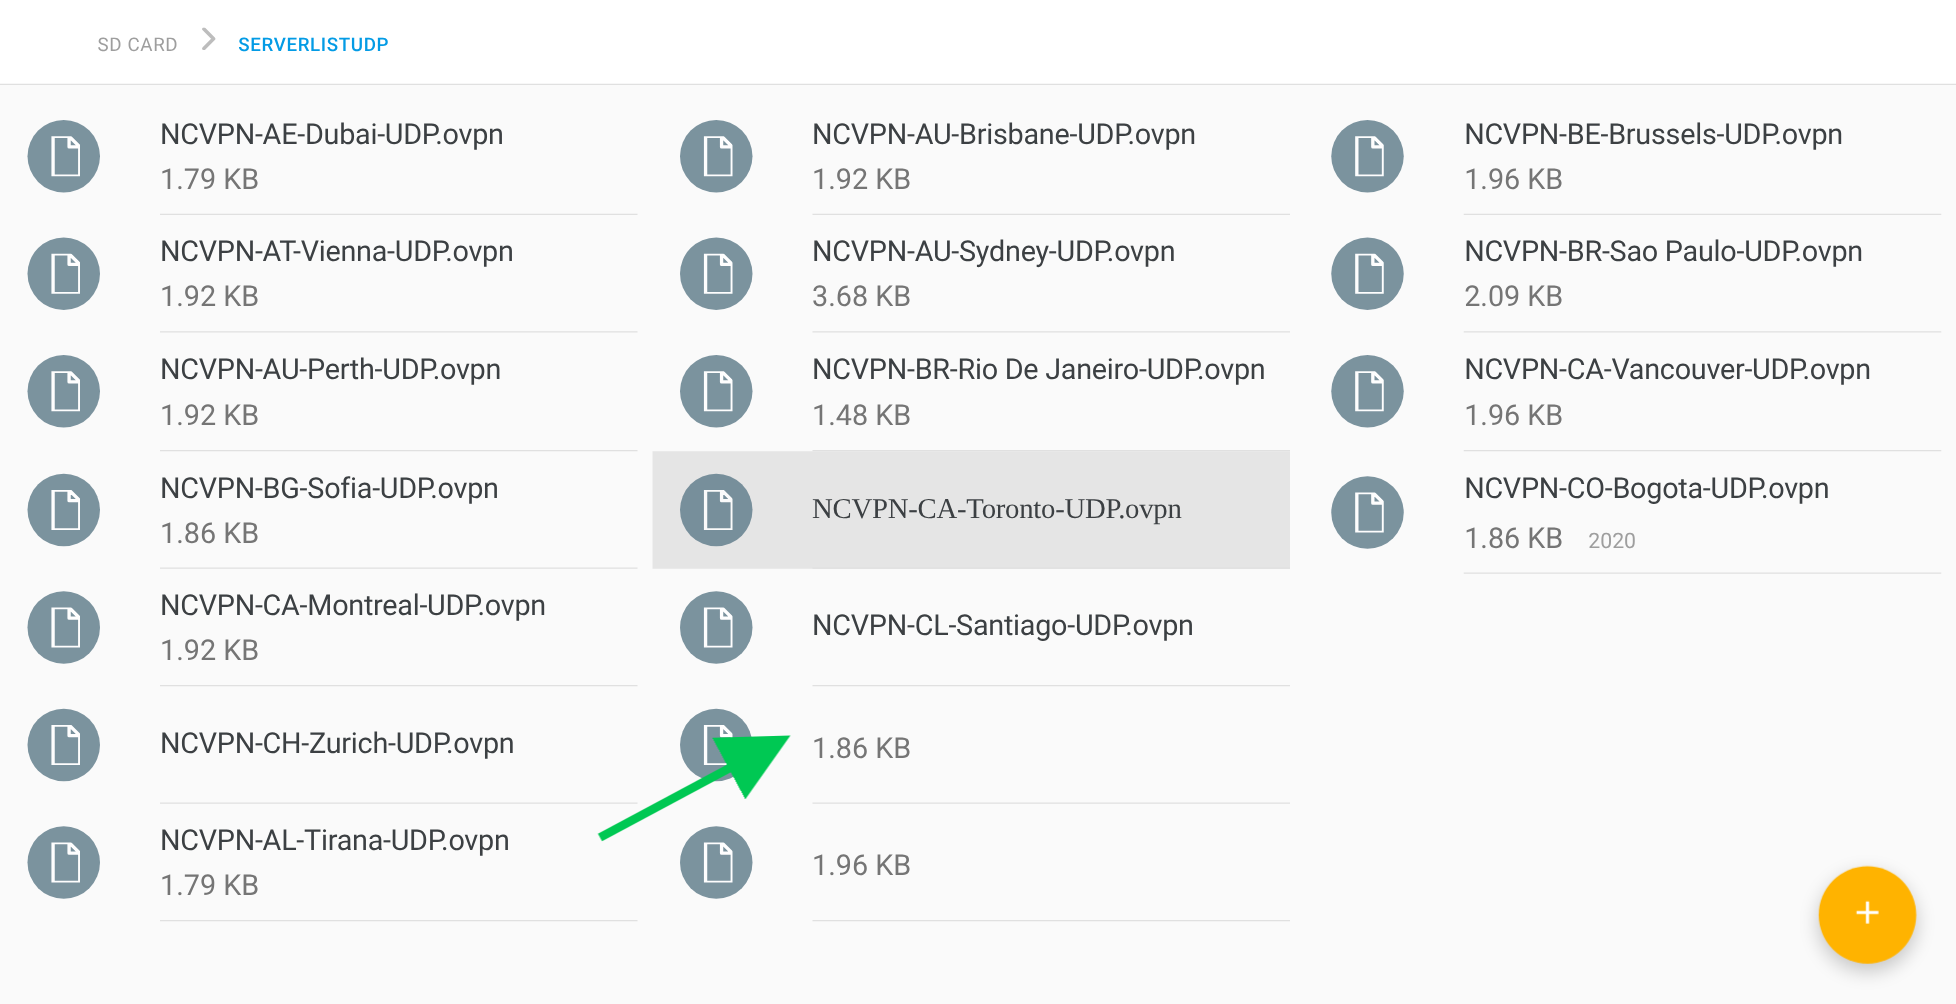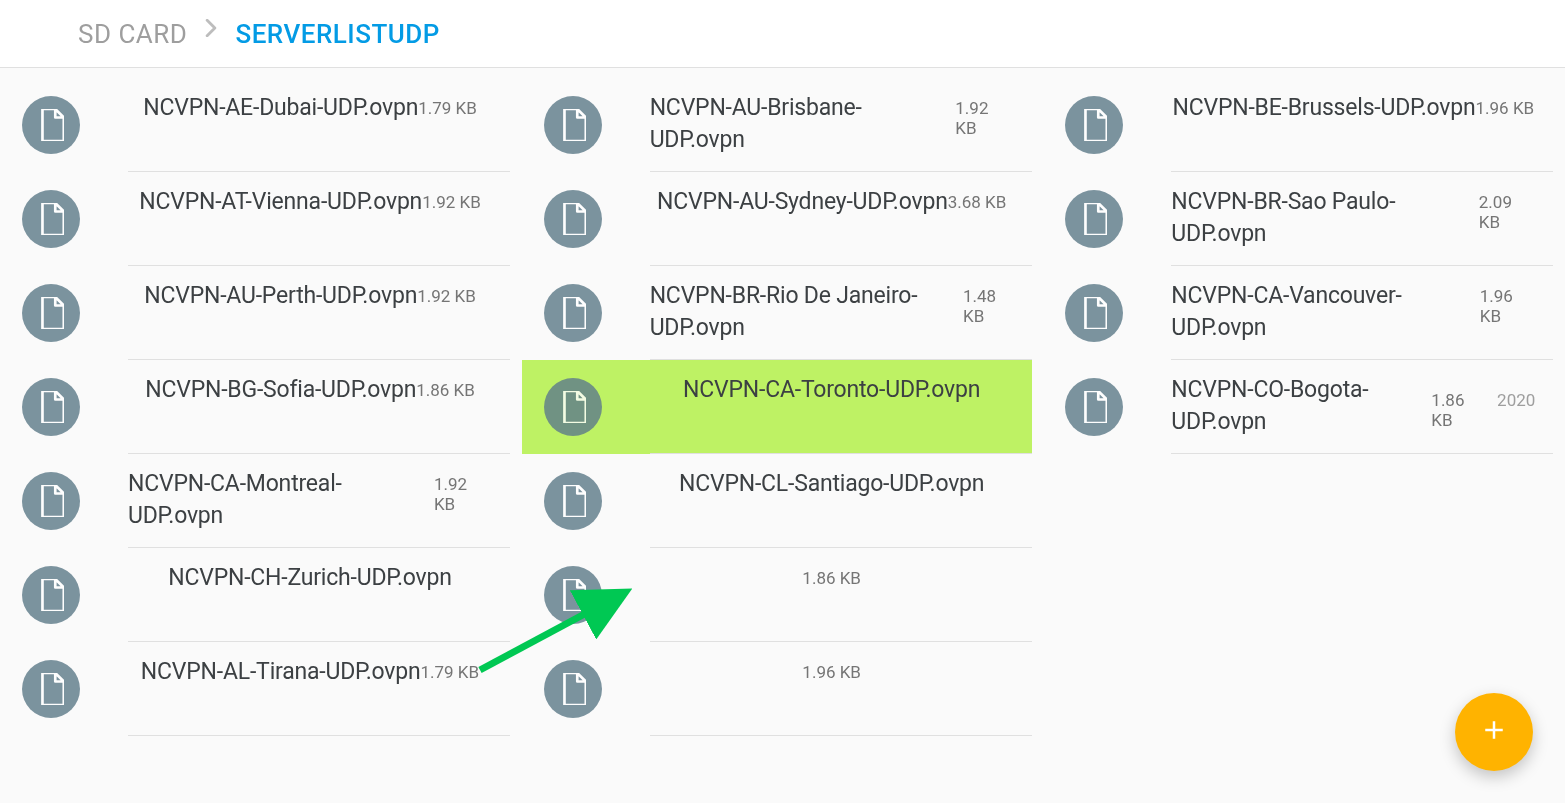--- a/index.html
+++ b/index.html
@@ -7,22 +7,22 @@
   .header {
     height: 68px;
     background: #ffffff;
     border-bottom: 1px solid #e0e0e0;
     display: flex;
     align-items: center;
     padding-left: 78px;
   }
   .breadcrumb {
     display: flex;
-    align-items: flex-start;
-    font-size: 26px;
+    align-items: flex-end;
+    font-size: 15px;
     letter-spacing: 0.5px;
   }
   .breadcrumb-parent { color: #9e9e9e; font-weight: 400; }
   .breadcrumb-sep { color: #bdbdbd; margin: 0 18px; font-size: 18px; }
   .breadcrumb-current { color: #039be5; font-weight: 500; }
 
   .content {
     padding-top: 10px;
     padding-left: 0;
     width: 1565px;
@@ -32,42 +32,42 @@
     height: 735px;
   }
   .file-item {
     display: flex;
     align-items: center;
     padding: 14px 0 14px 22px;
     break-inside: avoid;
     width: 510px;
     position: relative;
   }
-  .file-item.selected { background: #bef264; }
+  .file-item.selected { background: #e5e5e5; font-family: Liberation Serif, serif; }
   .file-icon {
     width: 58px; height: 58px;
     border-radius: 50%;
     background: #607d8b;
     opacity: 0.82;
     flex: 0 0 58px;
     display: flex; align-items: center; justify-content: center;
     margin-right: 48px;
   }
   .file-icon svg { width: 26px; height: 32px; fill: #ffffff; }
-  .file-meta { flex: 1; min-width: 0; padding-right: 18px; border-bottom: 1px solid #e0e0e0; padding-bottom: 14px; margin-bottom: -14px; min-height: 80px; display:flex; flex-direction:row; justify-content:center;}
+  .file-meta { flex: 1; min-width: 0; padding-right: 18px; border-bottom: 1px solid #e0e0e0; padding-bottom: 14px; margin-bottom: -14px; min-height: 80px; display:flex; flex-direction:column; justify-content:center;}
   .file-name {
     font-size: 23px;
     color: #3c4043;
     font-weight: 400;
     line-height: 1.4;
     word-break: break-word;
     letter-spacing: -0.2px;
   }
   .file-row2 { display:flex; gap:20px; align-items:baseline; }
-  .file-size { font-size: 17px; color: #757575; margin-top: 6px; }
+  .file-size { font-size: 23px; color: #757575; margin-top: 6px; }
   .file-date { font-size: 17px; color: #9e9e9e; margin-top: 16px; }
 
   .fab {
     position: fixed;
     right: 32px;
     bottom: 32px;
     width: 78px; height: 78px;
     border-radius: 50%;
     background: #ffb300;
     display: flex; align-items: center; justify-content: center;

